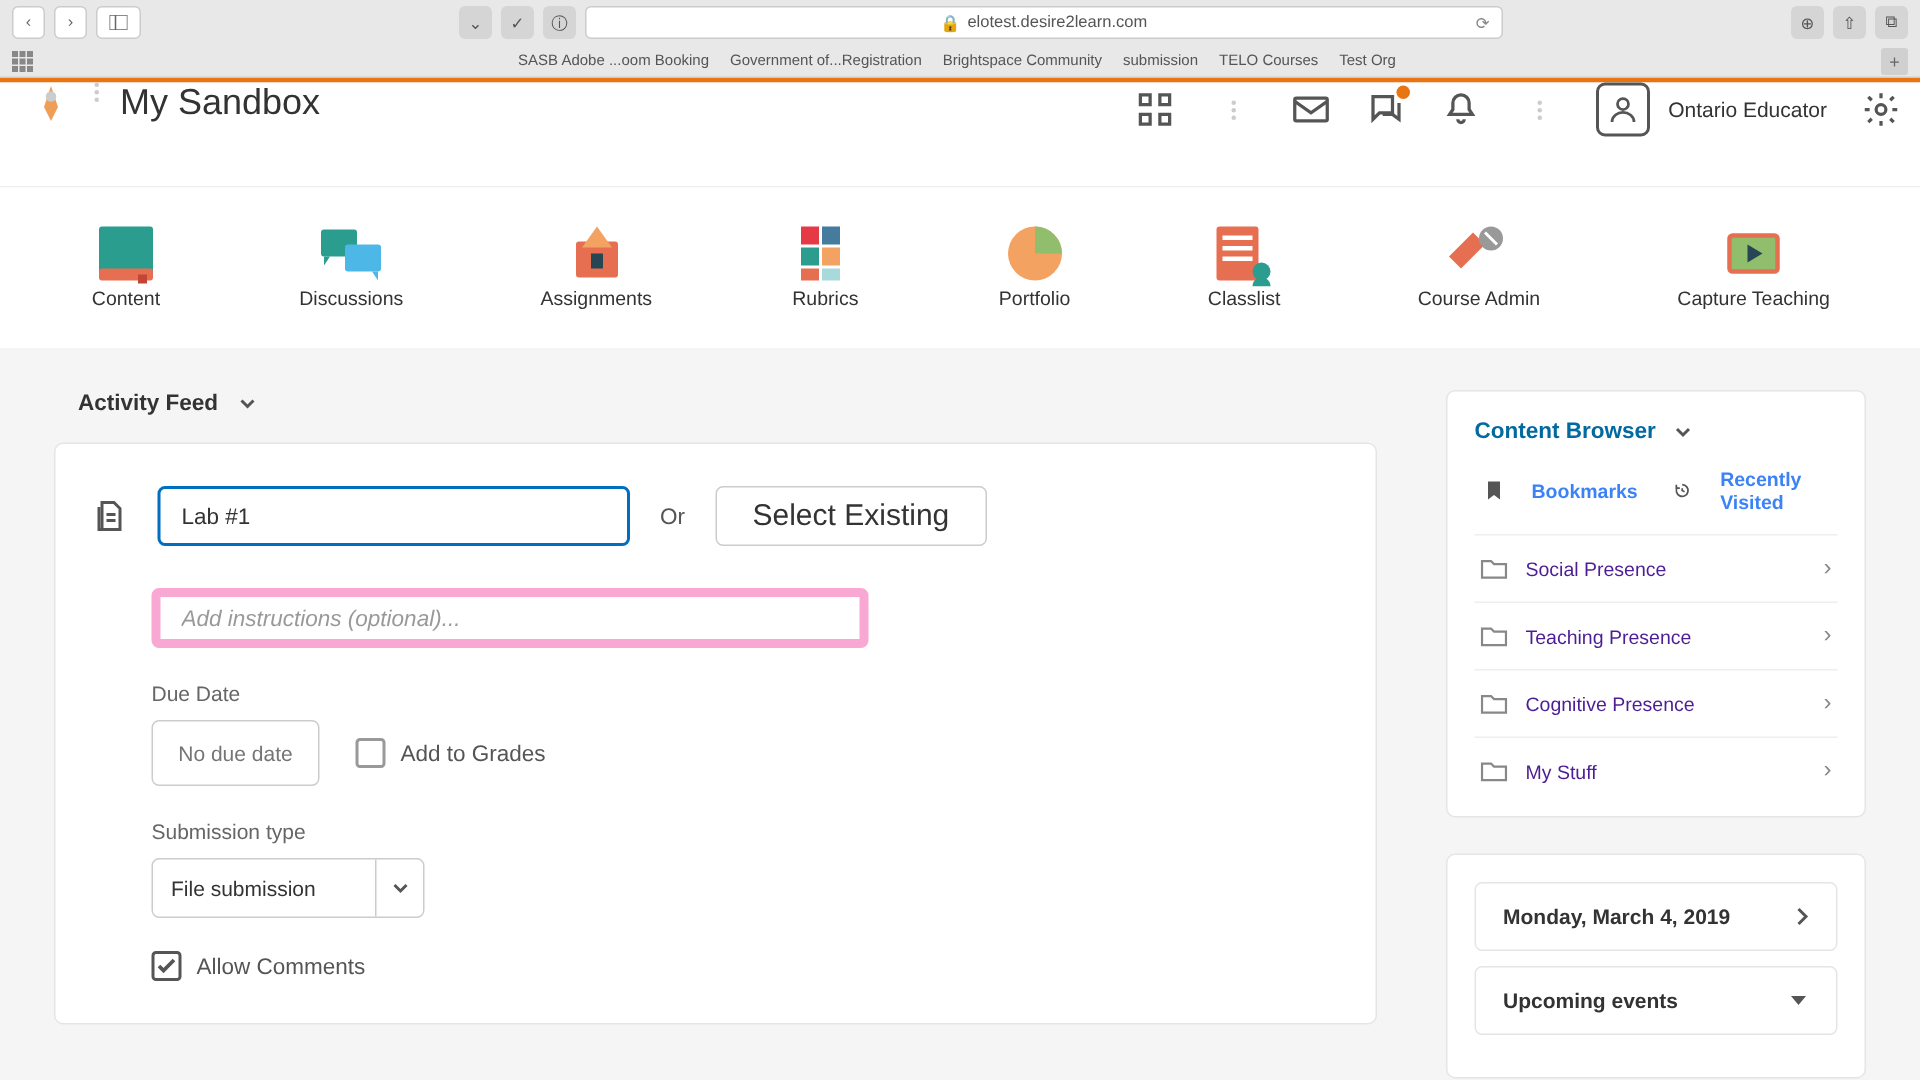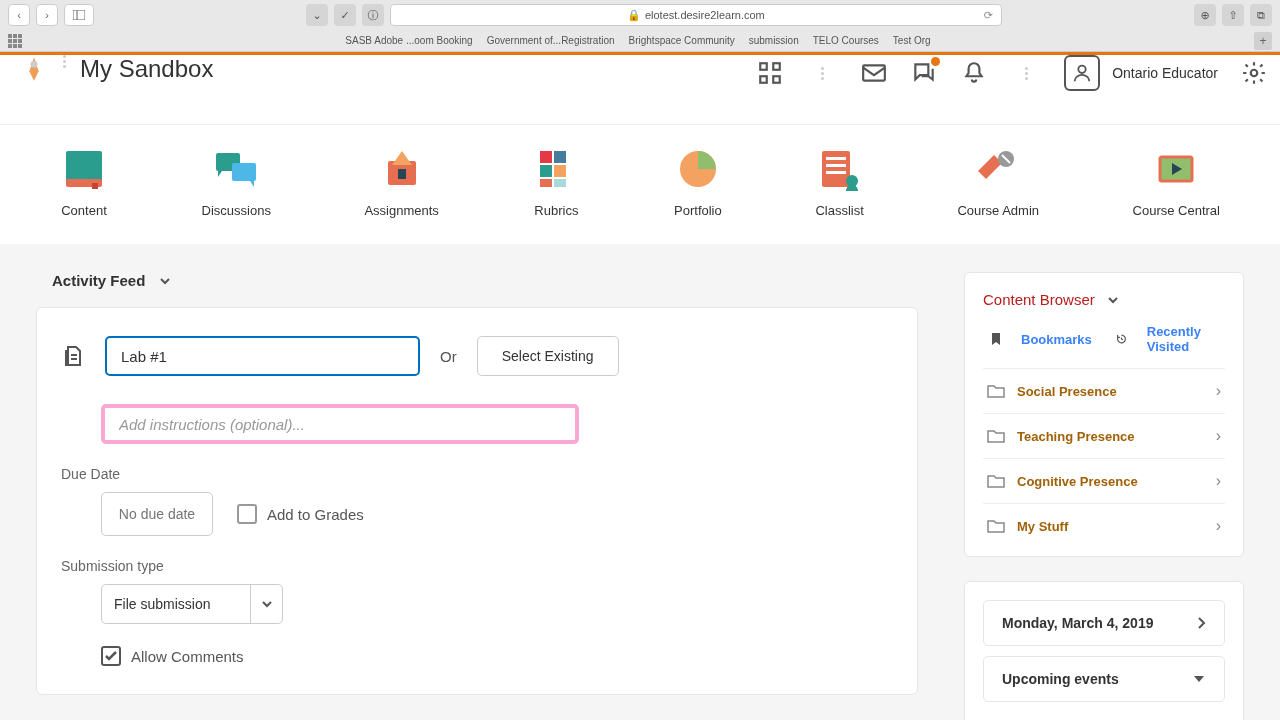--- a/index.html
+++ b/index.html
@@ -35,21 +35,21 @@
   .header-icon { width: 28px; height: 28px; display: flex; align-items: center; justify-content: center; position: relative; }
   .header-icon svg { width: 26px; height: 26px; }
   .notify-dot { position: absolute; top: -2px; right: -2px; width: 9px; height: 9px; background: #e87511; border-radius: 50%; }
   .avatar { width: 36px; height: 36px; border: 2px solid #555; border-radius: 6px; display: flex; align-items: center; justify-content: center; }
   .avatar svg { width: 22px; height: 22px; }
   .user-name { font-size: 14px; color: #333; margin-left: -10px; }
   .gear { width: 28px; height: 28px; }
 
   
   .nav-tiles { background: #fff; padding: 22px 60px 26px; display: flex; justify-content: space-between; }
-  .tile { display: flex; flex-direction: column; align-items: center; gap: 12px; cursor: pointer; }
+  .tile { display: flex; flex-direction: column; align-items: center; gap: 0; cursor: pointer; }
   .tile-icon { width: 48px; height: 44px; display: flex; align-items: center; justify-content: center; }
   .tile-label { font-size: 13px; color: #333; }
 
   
   .main { padding: 28px 36px; display: flex; gap: 46px; }
   .left-col { flex: 1; }
 
   .section-header { display: flex; align-items: center; gap: 14px; margin-bottom: 18px; margin-left: 16px; }
   .section-title { font-size: 15px; font-weight: 600; color: #333; }
   .chevron-down { width: 12px; height: 12px; }
@@ -60,49 +60,49 @@
   .tab { padding: 8px 12px 16px; font-size: 15px; color: #666; cursor: pointer; }
   .tab.active { color: #006fbf; font-weight: 600; position: relative; }
   .tab.active::after { content: ''; position: absolute; bottom: -1px; left: 0; right: 0; height: 3px; background: #006fbf; }
   .tab-close { margin-left: auto; font-size: 22px; color: #555; cursor: pointer; padding-bottom: 10px; }
 
   .form-body { padding: 28px 24px; }
   .form-row { display: flex; align-items: center; gap: 20px; margin-bottom: 28px; }
   .doc-icon { width: 24px; height: 24px; color: #555; }
   .title-input { flex: 0 0 315px; height: 40px; border: 2px solid #006fbf; border-radius: 5px; padding: 0 14px; font-size: 15px; color: #333; outline: none; }
   .or-text { font-size: 15px; color: #555; }
-  .select-existing { height: 40px; padding: 0 24px; border: 1px solid #ccc; border-radius: 5px; background: #fff; font-size: 14px; color: #333; cursor: pointer; }
-
-  .instructions-input { width: 478px; margin-left: 40px; height: 40px; border: 4px solid #f9a8d4; border-radius: 5px; padding: 0 14px; font-size: 15px; color: #333; outline: none; position: relative; }
+  .select-existing { height: 40px; padding: 0 24px; border: 1px solid #ccc; border-radius: 5px; background: #fff; font-size: 20px; color: #333; cursor: pointer; }
+
+  .instructions-input { width: 478px; margin-left: 40px; height: 40px; border: 6px solid #f9a8d4; border-radius: 5px; padding: 0 14px; font-size: 15px; color: #333; outline: none; position: relative; }
   .instructions-input::placeholder { color: #999; font-style: italic; }
 
-  .field-label { font-size: 14px; color: #666; margin-bottom: 10px; margin-top: 22px; }
+  .field-label { font-size: 14px; color: #666; margin-left: 40px; margin-bottom: 10px; margin-top: 22px; }
   .due-row { display: flex; align-items: center; gap: 24px; margin-left: 40px; }
   .date-input { width: 112px; height: 44px; border: 1px solid #ccc; border-radius: 5px; padding: 0 12px; font-size: 14px; color: #999; background: #fff; text-align: center; }
   .checkbox-row { display: flex; align-items: center; gap: 10px; font-size: 15px; color: #555; }
   .checkbox { width: 20px; height: 20px; border: 2px solid #999; border-radius: 3px; background: #fff; display: flex; align-items: center; justify-content: center; }
   .checkbox.checked { border-color: #555; }
   .checkbox.checked svg { width: 14px; height: 14px; }
 
   .submission-select { margin-left: 40px; width: 182px; height: 40px; border: 1px solid #ccc; border-radius: 5px; display: flex; align-items: center; }
   .submission-select span { flex: 1; padding: 0 12px; font-size: 14px; color: #333; }
   .submission-chevron { width: 32px; height: 100%; border-left: 1px solid #ccc; display: flex; align-items: center; justify-content: center; }
 
   .allow-comments { margin-left: 40px; margin-top: 22px; }
 
   
   .right-col { width: 280px; }
   .widget { background: #fff; border-radius: 6px; border: 1px solid #e5e5e5; padding: 18px 18px 8px; margin-bottom: 24px; }
   .widget-header { display: flex; align-items: center; gap: 12px; margin-bottom: 16px; }
-  .widget-title { font-size: 15px; font-weight: 400; color: #b91c1c; }
+  .widget-title { font-size: 15px; font-weight: 700; color: #0369a1; }
   .quick-links { display: flex; gap: 24px; margin-bottom: 14px; padding-left: 8px; }
   .quick-link { display: flex; align-items: center; gap: 20px; font-size: 13px; color: #3b82f6; font-weight: 600; }
   .folder-item { display: flex; align-items: center; gap: 12px; padding: 13px 4px; border-top: 1px solid #eee; }
   .folder-icon { width: 18px; height: 16px; }
-  .folder-label { flex: 1; font-size: 13px; color: #a16207; font-weight: 700; }
+  .folder-label { flex: 1; font-size: 13px; color: #4c1d95; font-weight: 400; }
   .folder-chevron { color: #888; }
 
   .calendar-widget { background: #fff; border-radius: 6px; border: 1px solid #e5e5e5; padding: 18px; }
   .date-box { border: 1px solid #e5e5e5; border-radius: 5px; padding: 14px 18px; display: flex; align-items: center; justify-content: space-between; margin-bottom: 10px; }
   .date-text { font-size: 14px; font-weight: 600; color: #333; }
   .upcoming-box { border: 1px solid #e5e5e5; border-radius: 5px; padding: 14px 18px; display: flex; align-items: center; justify-content: space-between; margin-bottom: 10px; }
   .upcoming-text { font-size: 14px; font-weight: 600; color: #333; }
 </style>
 </head>
 <body>
@@ -301,21 +301,21 @@
       </div>
     <span class="tile-label">Course Admin</span>
   </div>
   <div class="tile">
     <div class="tile-icon">
         <svg viewBox="0 0 48 44">
           <rect x="8" y="10" width="32" height="24" fill="#90be6d" stroke="#e76f51" stroke-width="3" rx="2"></rect>
           <path d="M20 16l10 6-10 6z" fill="#264653"></path>
         </svg>
       </div>
-    <span class="tile-label">Course Central</span>
+    <span class="tile-label">Capture Teaching</span>
   </div>
 </div>
 
 <div class="main">
   <div class="left-col">
     <div class="section-header">
       <span class="section-title">Activity Feed</span>
       <svg class="chevron-down" viewBox="0 0 12 12">
           <path d="M2 4l4 4 4-4" fill="none" stroke="#555" stroke-width="2"></path>
         </svg>

